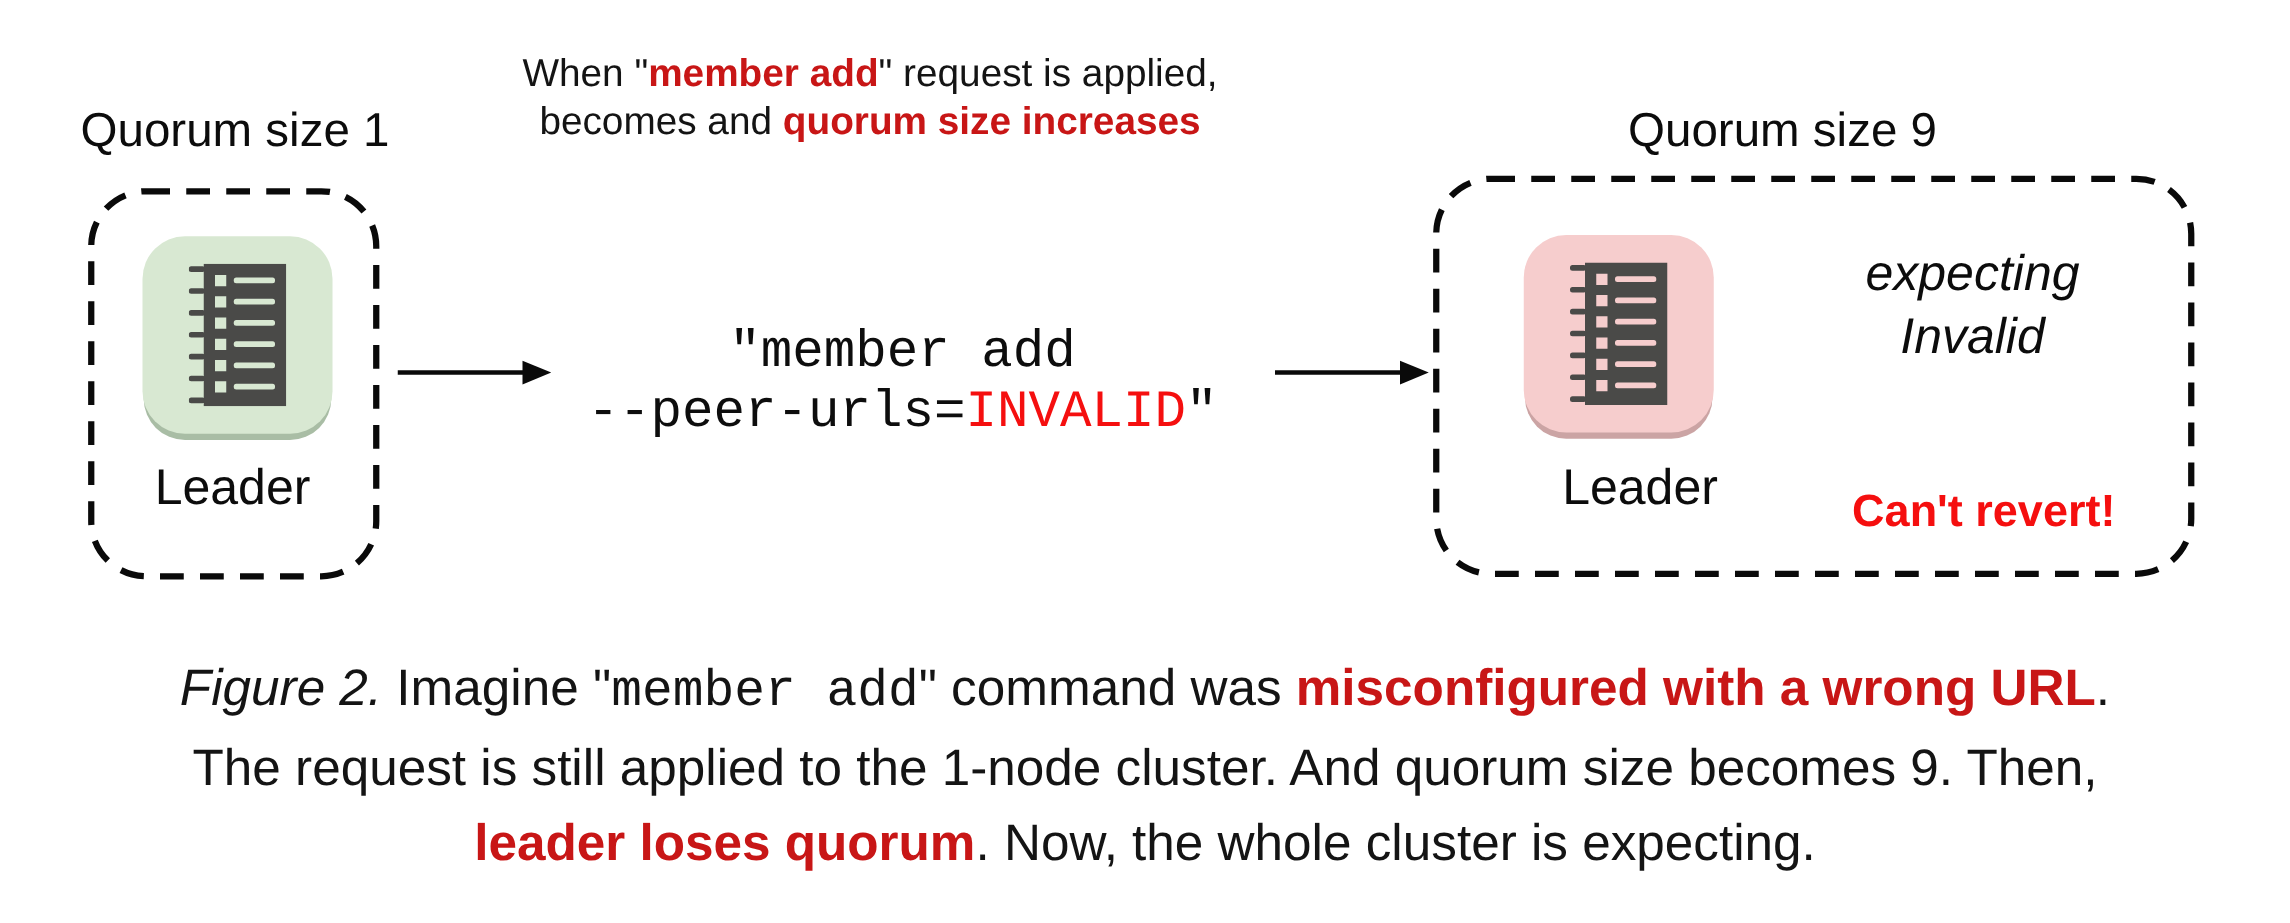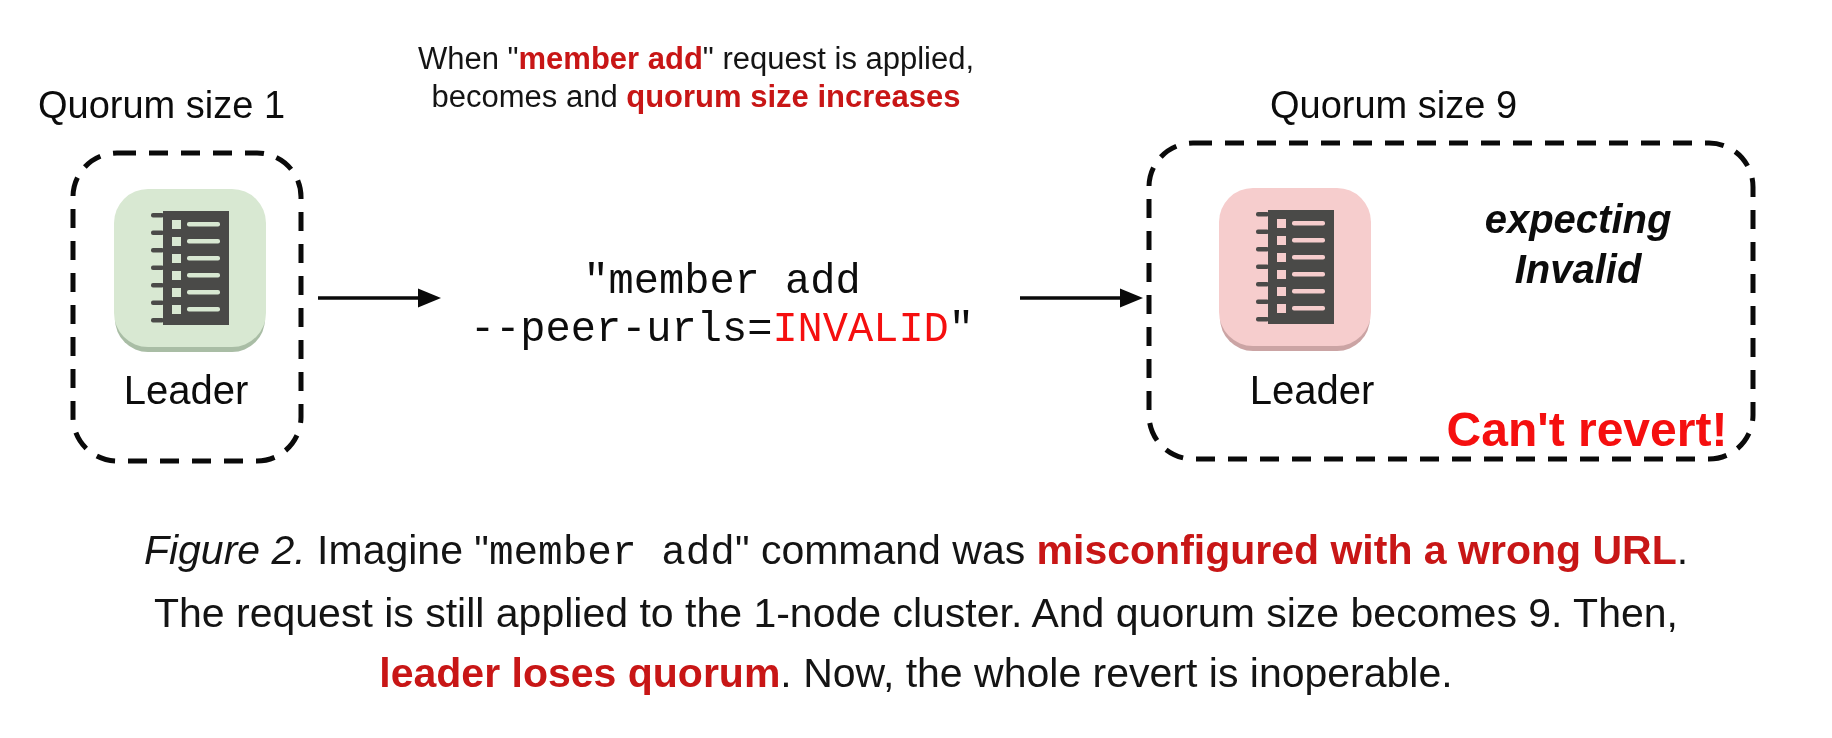--- a/index.html
+++ b/index.html
@@ -7,20 +7,21 @@
     position:relative;
     width:1832px;height:738px;
     background:#ffffff;
     font-family:"Liberation Sans", sans-serif;
     color:#111111;
     overflow:hidden;
   }
   .title{
     position:absolute;
     font-size:38px;
+    text-align:center;
     color:#0c0c0c;
     white-space:nowrap;
   }
   .left-title{left:38px;top:84px;width:300px;}
   .right-title{left:1270px;top:84px;width:312px;}
   .dashed-box{position:absolute;}
   .left-box{left:70px;top:150px;}
   .right-box{left:1146px;top:140px;}
   .tile{
     position:absolute;
@@ -70,30 +71,29 @@
     font-family:"Liberation Mono","DejaVu Sans Mono",monospace;
     font-size:42px;line-height:48px;
     text-align:center;color:#0d0d0d;
     white-space:nowrap;
   }
   .bright-red{color:var(--red-bright,#f50f0f);}
   .expecting{
     position:absolute;
     left:1428px;top:194px;width:300px;
     font-size:40px;line-height:50px;
-    font-style:italic;text-align:center;color:#0c0c0c;font-weight:bold;
+    font-style:italic;text-align:center;color:#0c0c0c;
   }
   .warning{
     position:absolute;
     left:1437px;top:388px;width:300px;
-    font-size:48px;font-weight:bold;
+    font-size:36px;font-weight:bold;
     text-align:center;
     color:var(--red-bright,#f50f0f);
     white-space:nowrap;
-    margin-top:14px;
   }
   .caption{
     position:absolute;
     left:0;top:520px;width:1832px;
     font-size:41px;line-height:60px;
     text-align:center;color:#141414;
   }
   .caption .mono{font-family:"Liberation Mono","DejaVu Sans Mono",monospace;}
   .caption .it{font-style:italic;}
 </style>
@@ -191,16 +191,16 @@
   <div class="expecting">
     <div>expecting</div>
     <div>Invalid</div>
   </div>
 
   <div class="warning">Can't revert!</div>
 
   <div class="caption">
     <div><span class="it">Figure 2.</span><span> Imagine "</span><span class="mono">member add</span><span>" command was </span><span class="red b">misconfigured with a wrong URL</span><span>.</span></div>
     <div>The request is still applied to the 1-node cluster. And quorum size becomes 9. Then,</div>
-    <div><span class="red b">leader loses quorum</span><span>.</span><span> Now, the whole revert is inoperable.</span></div>
+    <div><span class="red b">leader loses quorum</span><span>.</span><span> Now, the whole cluster is expecting.</span></div>
   </div>
 
 </div>
 
 </body></html>

